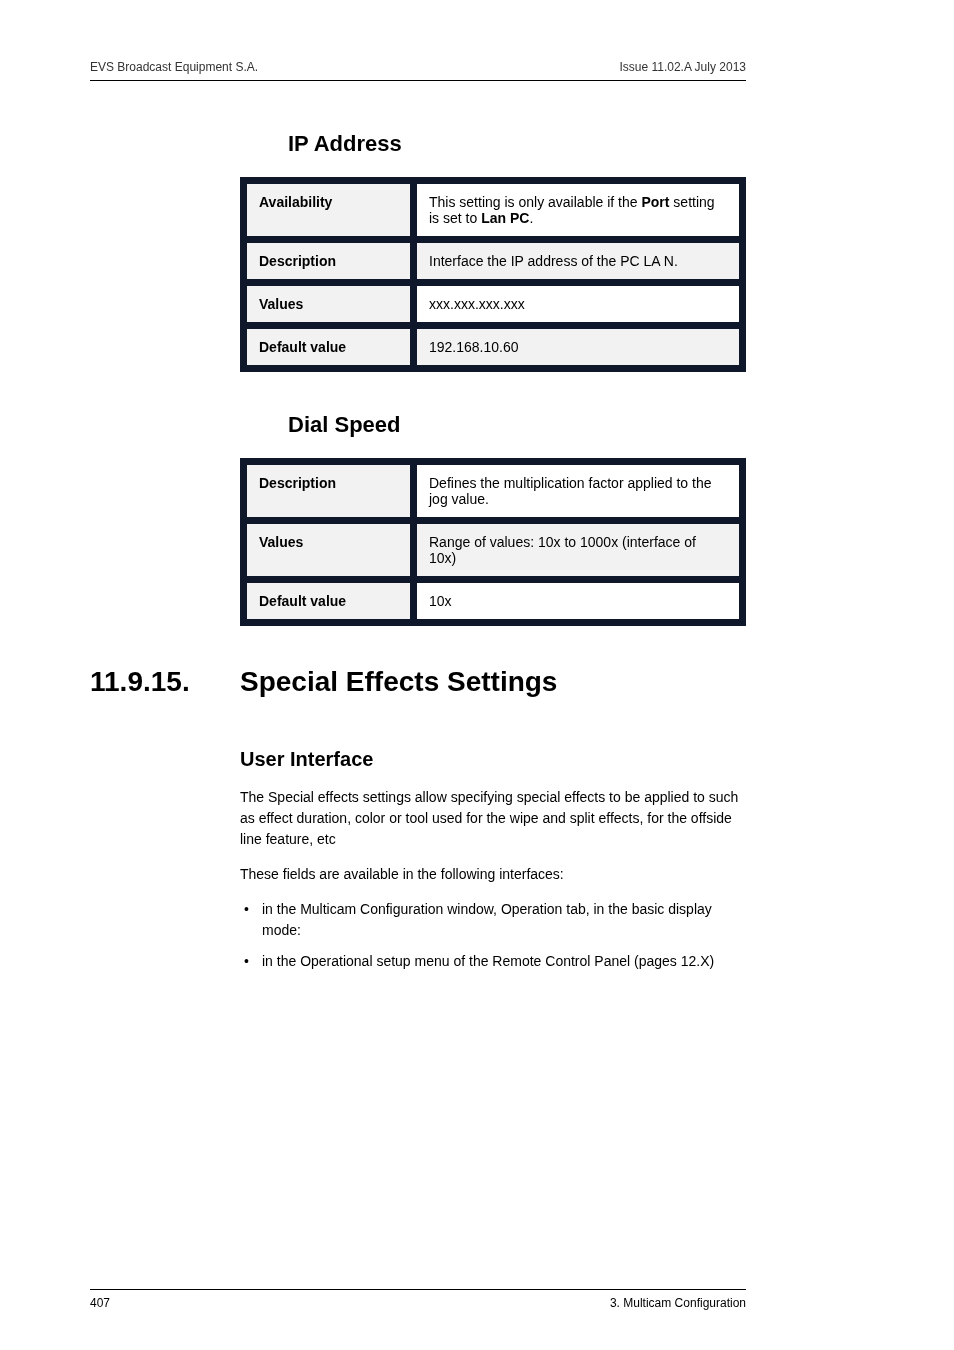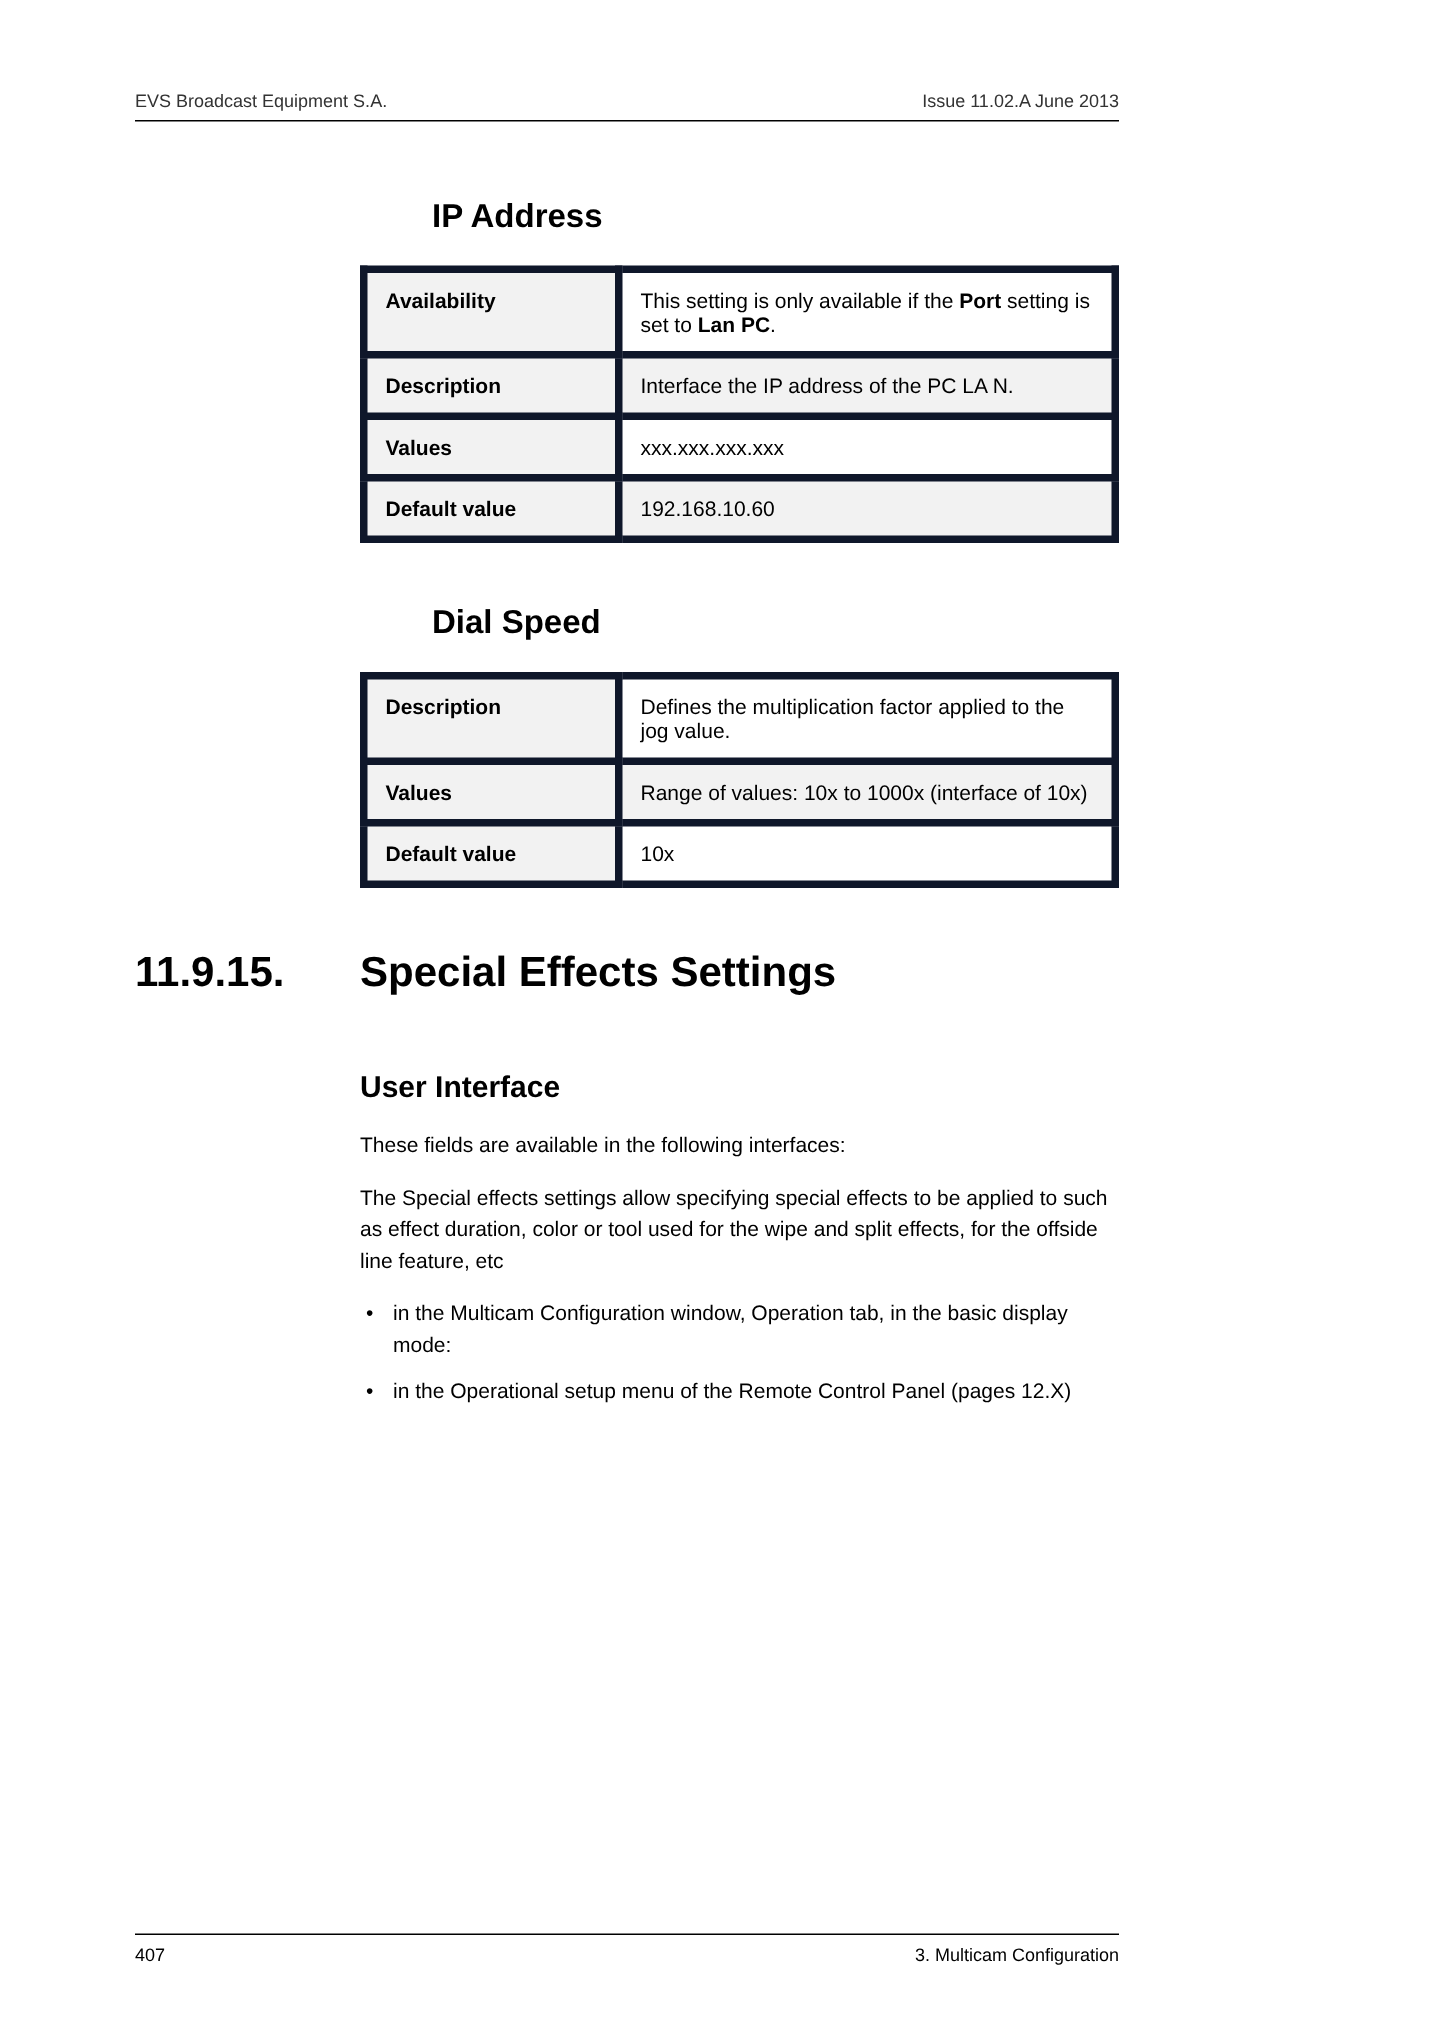--- a/index.html
+++ b/index.html
@@ -3,21 +3,21 @@
 <meta charset="utf-8">
 <style>
   * { box-sizing: border-box; margin: 0; padding: 0; }
   html, body { width: 954px; height: 1350px; background: #fff; font-family: Arial, Helvetica, sans-serif; color: #000; }
   .page { position: relative; width: 836px; height: 1350px; padding: 60px 90px 40px 90px; }
   .header { display: flex; justify-content: space-between; font-size: 12px; color: #333; }
   .header-line { border: none; border-top: 1px solid #000; margin-top: 6px; }
   .content { margin-left: 150px; margin-top: 50px; }
   .h2 { font-size: 22px; font-weight: bold; margin-bottom: 20px; margin-left: 48px; }
   table.def { width: 100%; border-collapse: collapse; margin-bottom: 40px; }
-  table.def td { border: 5px solid #0f172a; padding: 10px 12px; font-size: 14px; vertical-align: top; }
+  table.def td { border: 7px solid #0f172a; padding: 10px 12px; font-size: 14px; vertical-align: top; }
   table.def td.label { width: 170px; font-weight: bold; background: #f2f2f2; }
   table.def tr:nth-child(even) td { background: #f2f2f2; }
   table.def tr:nth-child(even) td.label { background: #f2f2f2; }
   table.def tr:nth-child(odd) td.value { background: #fff; }
   .section-row { display: flex; align-items: baseline; margin-top: 30px; margin-bottom: 20px; }
   .section-num { font-size: 28px; font-weight: bold; width: 150px; flex-shrink: 0; }
   .section-title { font-size: 28px; font-weight: bold; }
   .h3 { font-size: 20px; font-weight: bold; margin-top: 20px; margin-bottom: 16px; }
   .para { font-size: 14px; line-height: 1.5; margin-bottom: 14px; }
   ul.bullets { list-style: none; padding-left: 0; font-size: 14px; }
@@ -31,21 +31,21 @@
   .footer-row { display: flex; justify-content: space-between; font-size: 12px; }
   b { font-weight: bold; }
 </style>
 </head>
 <body>
 
 <div class="page">
 
   <div class="header">
     <span>EVS Broadcast Equipment S.A.</span>
-    <span>Issue 11.02.A  June 2013</span>
+    <span>Issue 11.02.A  July 2013</span>
   </div>
   <hr class="header-line">
 
   <div class="content">
 
     <div class="h2">IP Address</div>
     <table class="def">
       <tbody>
           <tr>
         <td class="label">Availability</td>
@@ -88,22 +88,22 @@
 
   </div>
 
   <div class="section-row">
     <div class="section-num">11.9.15.</div>
     <div class="section-title">Special Effects Settings</div>
   </div>
 
   <div class="content">
     <div class="h3">User Interface</div>
+    <p class="para">The Special effects settings allow specifying special effects to be applied to such as effect duration, color or tool used for the wipe and split effects, for the offside line feature, etc</p>
     <p class="para">These fields are available in the following interfaces:</p>
-    <p class="para">The Special effects settings allow specifying special effects to be applied to such as effect duration, color or tool used for the wipe and split effects, for the offside line feature, etc</p>
     <ul class="bullets">
       <li>
         <span>in the Multicam Configuration window, Operation tab, in the basic display mode:</span>
         <ul class="sub">
         </ul>
       </li>
       <li>in the Operational setup menu of the Remote Control Panel (pages 12.X)</li>
     </ul>
   </div>
 

